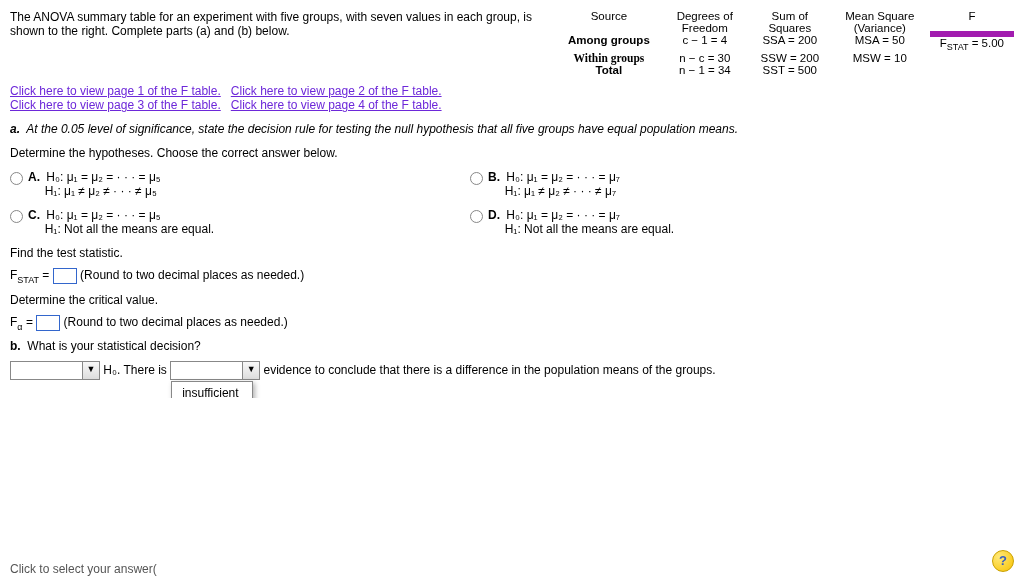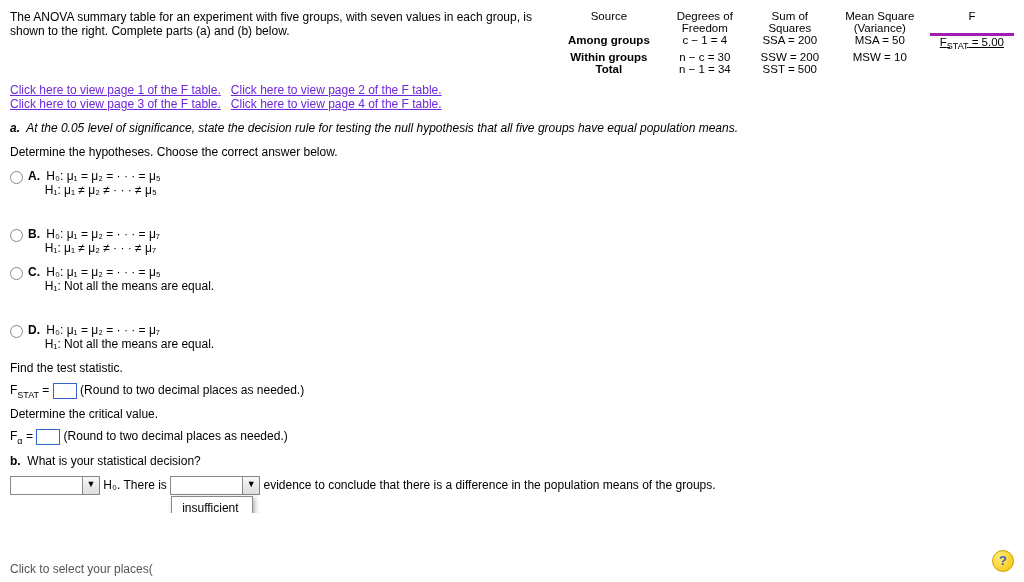--- a/index.html
+++ b/index.html
@@ -44,21 +44,20 @@
       text-decoration: underline;
     }
     .question-a {
       margin: 10px 0;
       font-style: italic;
     }
     .options-row {
       display: flex;
       gap: 30px;
       margin: 10px 0;
-      flex-direction: column;
     }
     .option {
       display: flex;
       align-items: flex-start;
       gap: 5px;
       min-width: 430px;
     }
     .radio {
       width: 11px;
       height: 11px;
@@ -156,24 +155,24 @@
         <th style="max-width:70px;">Degrees of Freedom</th>
         <th style="max-width:60px;">Sum of Squares</th>
         <th style="max-width:80px;">Mean Square (Variance)</th>
         <th>F</th>
       </tr>
       <tr>
         <td style="font-weight:bold;">Among groups</td>
         <td>c − 1 = 4</td>
         <td>SSA = 200</td>
         <td>MSA = 50</td>
-        <td style="white-space:nowrap;border-top:3px solid #a21caf;text-decoration:underline;"><span>F</span><sub>STAT</sub><span> = 5.00</span></td>
+        <td style="white-space:nowrap;border-top:6px solid #a21caf;"><span>F</span><sub>STAT</sub><span> = 5.00</span></td>
       </tr>
       <tr>
-        <td style="font-weight:bold;">Within groups</td>
+        <td style="font-weight:bold;font-family:Liberation Serif, serif;">Within groups</td>
         <td>n − c = 30</td>
         <td>SSW = 200</td>
         <td>MSW = 10</td>
         <td></td>
       </tr>
       <tr>
         <td style="font-weight:bold;">Total</td>
         <td>n − 1 = 34</td>
         <td>SST = 500</td>
         <td></td>
@@ -266,14 +265,14 @@
   <span class="dropdown" style="position:relative;">
     <span class="dropdown-arrow">▼</span>
     <div class="dropdown-menu">
       <div>insufficient</div>
       <div>sufficient</div>
     </div>
   </span>
   <span> evidence to conclude that there is a difference in the population means of the groups.</span>
 </div>
 
-<div class="footer-text">Click to select your places(</div>
+<div class="footer-text">Click to select your answer(</div>
 <div class="help-icon">?</div>
 
 </body></html>

